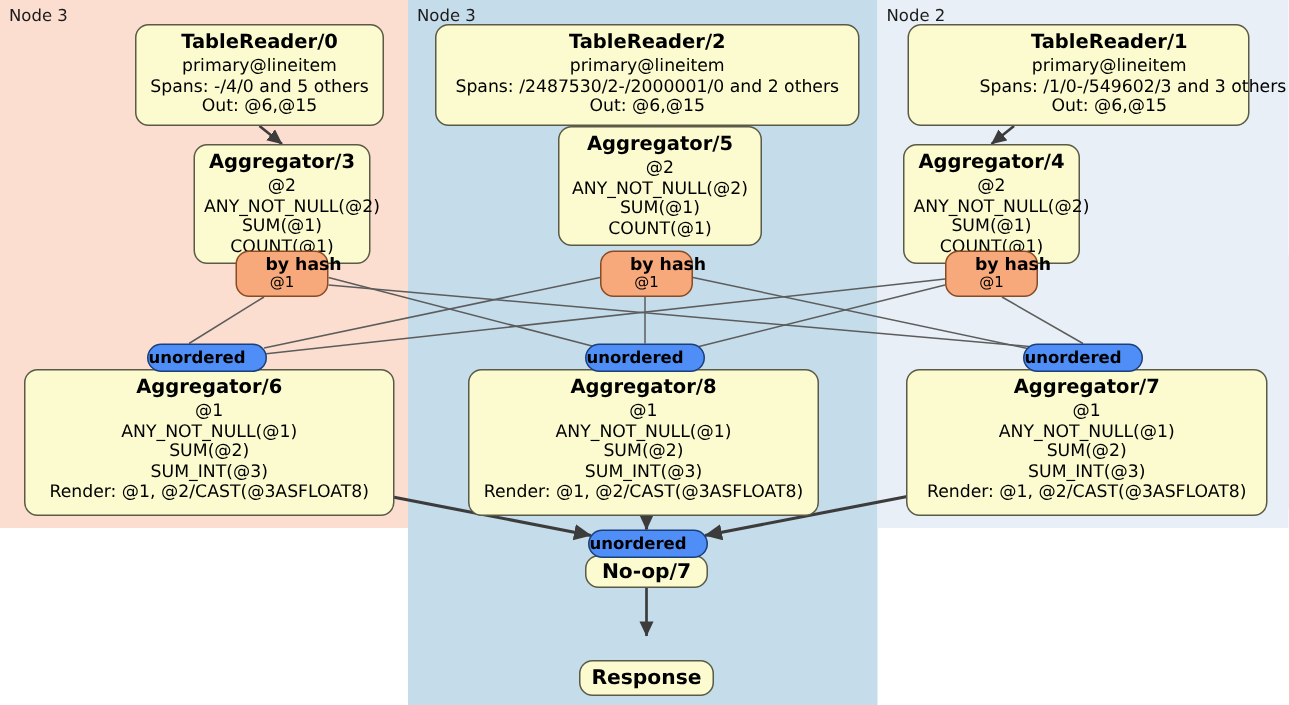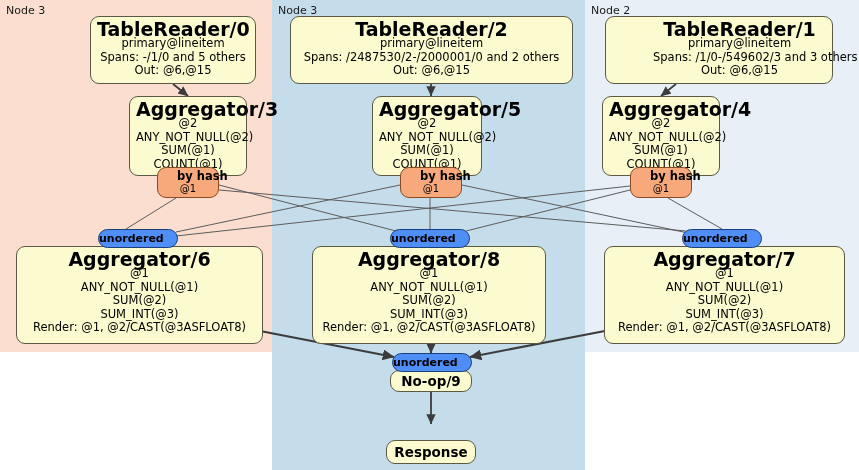--- a/index.html
+++ b/index.html
@@ -53,21 +53,21 @@
     border-radius: 9px;
     text-align: center;
     color: #000;
     font-size: 11.5px;
     line-height: 13.6px;
     padding: 4px 6px 5px 6px;
     box-shadow: 0 0 0 0 rgba(0,0,0,0);
   }
   .proc .ttl {
     font-weight: bold;
-    font-size: 19px;
+    font-size: 13px;
     line-height: 16px;
     display: block;
     white-space: nowrap;
   }
   .proc .ln {
     display: block;
     white-space: nowrap;
   }
 
   
@@ -167,21 +167,21 @@
         <line x1="255" y1="330" x2="394" y2="357" marker-end="url(#arrow)"></line>
         <line x1="431" y1="344" x2="431" y2="353" marker-end="url(#arrow)"></line>
         <line x1="610" y1="330" x2="470" y2="357" marker-end="url(#arrow)"></line>
       </g>
   </svg>
 
   <div id="procs-layer">
       <div class="proc" style="left: 90px; top: 16px; width: 166px; height: 68px;">
         <span class="ttl">TableReader/0</span>
         <span class="ln">primary@lineitem</span>
-        <span class="ln">Spans: -/1/0 and 5 others</span>
+        <span class="ln">Spans: -/4/0 and 5 others</span>
         <span class="ln">Out: @6,@15</span>
       </div>
       <div class="proc" style="left: 290px; top: 16px; width: 283px; height: 68px;">
         <span class="ttl">TableReader/2</span>
         <span class="ln">primary@lineitem</span>
         <span class="ln">Spans: /2487530/2-/2000001/0 and 2 others</span>
         <span class="ln">Out: @6,@15</span>
       </div>
       <div class="proc" style="left: 605px; top: 16px; width: 228px; height: 68px; padding-left: 47px;">
         <span class="ttl">TableReader/1</span>
@@ -189,21 +189,21 @@
         <span class="ln">Spans: /1/0-/549602/3 and 3 others</span>
         <span class="ln">Out: @6,@15</span>
       </div>
       <div class="proc" style="left: 129px; top: 96px; width: 118px; height: 80px;">
         <span class="ttl">Aggregator/3</span>
         <span class="ln">@2</span>
         <span class="ln">ANY_NOT_NULL(@2)</span>
         <span class="ln">SUM(@1)</span>
         <span class="ln">COUNT(@1)</span>
       </div>
-      <div class="proc" style="left: 372px; top: 96px; width: 110px; height: 80px;">
+      <div class="proc" style="left: 372px; top: 84px; width: 136px; height: 80px;">
         <span class="ttl">Aggregator/5</span>
         <span class="ln">@2</span>
         <span class="ln">ANY_NOT_NULL(@2)</span>
         <span class="ln">SUM(@1)</span>
         <span class="ln">COUNT(@1)</span>
       </div>
       <div class="proc" style="left: 602px; top: 96px; width: 118px; height: 80px;">
         <span class="ttl">Aggregator/4</span>
         <span class="ln">@2</span>
         <span class="ln">ANY_NOT_NULL(@2)</span>
@@ -228,21 +228,21 @@
       </div>
       <div class="proc" style="left: 604px; top: 246px; width: 241px; height: 98px;">
         <span class="ttl">Aggregator/7</span>
         <span class="ln">@1</span>
         <span class="ln">ANY_NOT_NULL(@1)</span>
         <span class="ln">SUM(@2)</span>
         <span class="ln">SUM_INT(@3)</span>
         <span class="ln">Render: @1, @2/CAST(@3ASFLOAT8)</span>
       </div>
       <div class="proc simple" style="left: 390px; top: 370px; width: 82px; height: 22px;">
-        <span class="ttl">No-op/9</span>
+        <span class="ttl">No-op/7</span>
       </div>
       <div class="proc simple" style="left: 386px; top: 440px; width: 90px; height: 24px; text-align: right;">
         <span class="ttl">Response</span>
       </div>
     </div>
 
   <div id="routers-layer">
       <div class="router" style="left: 157px; top: 167px; width: 62px; height: 31px;">
         <span class="rl1">by hash</span>
         <span class="rl2">@1</span>

